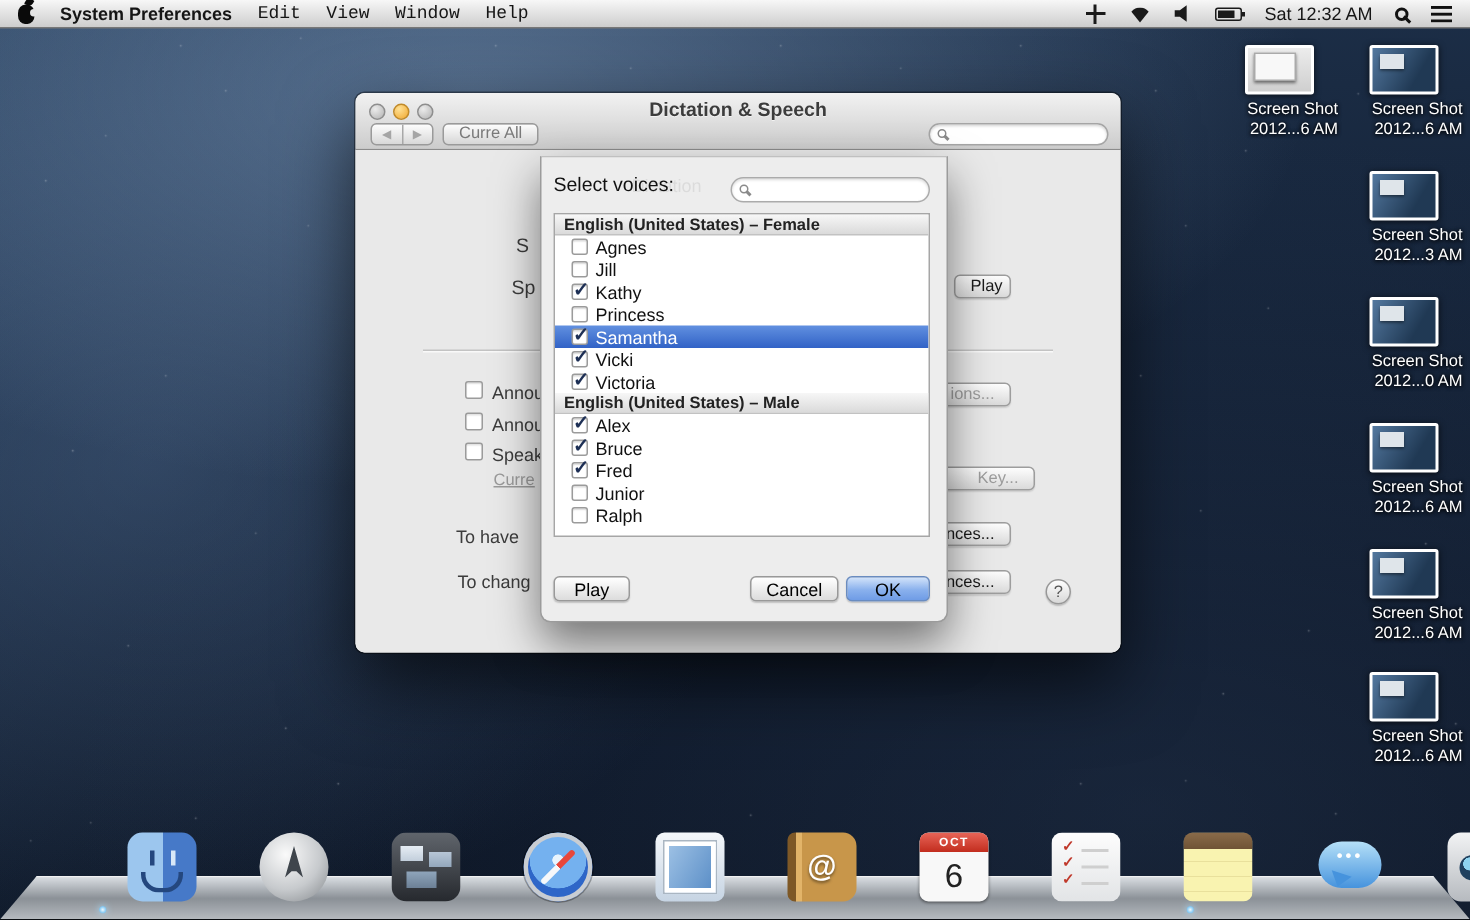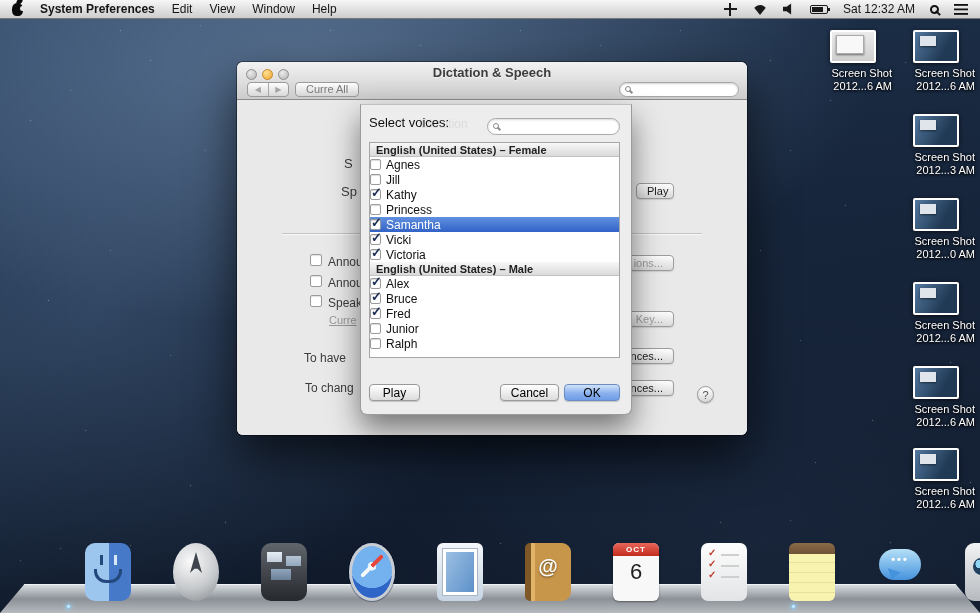--- a/index.html
+++ b/index.html
@@ -32,21 +32,21 @@
       955px 130px 1px 0 rgba(255,255,255,.5), 965px 245px 1px 0 rgba(255,255,255,.45),
       950px 362px 1px 0 rgba(255,255,255,.55),970px 482px 1px 0 rgba(255,255,255,.5),
       20px 560px 1px 0 rgba(255,255,255,.4), 300px 560px 1px 0 rgba(255,255,255,.45),
       500px 543px 1px 0 rgba(255,255,255,.5), 640px 556px 1px 0 rgba(255,255,255,.4),
       720px 522px 1px 0 rgba(255,255,255,.5), 905px 62px 1px 0 rgba(255,255,255,.45);}
   
   .menubar{position:absolute;top:0;left:0;right:0;height:19px;display:flex;align-items:center;
     gap:17px;padding:0 12px;font-size:12px;color:#151515;
     background:linear-gradient(#f7f7f7,#cdcdcd);border-bottom:1px solid #777;z-index:40;}
   .mtitle{font-weight:bold;}
-  .mitem{font-weight:normal;}
+  .mitem{font-weight:normal;font-family:Liberation Mono, monospace;}
   .apple{width:11px;height:13px;background:#0a0a0a;border-radius:45% 45% 42% 42%;position:relative;flex:none;}
   .apple::before{content:"";position:absolute;top:-4px;right:1px;width:5px;height:5px;background:#0a0a0a;border-radius:60% 0;transform:rotate(30deg);}
   .apple::after{content:"";position:absolute;top:3px;right:-2px;width:5px;height:5px;background:#e4e4e4;border-radius:50%;}
   .mstatus{margin-left:auto;display:flex;align-items:center;gap:15px;}
   .arrows{width:13px;height:13px;position:relative;flex:none;}
   .arrows::before{content:"";position:absolute;left:0;right:0;top:5.5px;height:2px;background:#1a1a1a;}
   .arrows::after{content:"";position:absolute;top:0;bottom:0;left:5.5px;width:2px;background:#1a1a1a;}
   .wifi{width:0;height:0;border:8px solid transparent;border-top:10px solid #1a1a1a;border-radius:50%;transform:translateY(5px);flex:none;}
   .vol{width:12px;height:12px;background:#1a1a1a;clip-path:polygon(0 32%,30% 32%,68% 4%,68% 96%,30% 68%,0 68%);flex:none;}
   .batt{width:18px;height:9px;border:1px solid #1a1a1a;border-radius:2px;position:relative;flex:none;}
@@ -100,38 +100,38 @@
     box-shadow:0 14px 30px rgba(0,0,0,.5);z-index:20;}
   .ghosttab{position:absolute;left:60px;top:12px;font-size:12px;color:#737373;opacity:.14;}
   .sh-label{position:absolute;left:8px;top:10px;font-size:13px;color:#111;}
   .sh-search{position:absolute;left:126px;top:13px;width:133px;height:17px;border-radius:9px;border:1px solid #ababab;
     background:#fff;box-shadow:inset 0 1px 2px rgba(0,0,0,.15);}
   .sh-search .mag{top:4px;}
   .vlist{position:absolute;left:8px;top:37px;width:251px;height:216px;background:#fff;border:1px solid #a6a6a6;overflow:hidden;}
   .vhead{height:14px;background:linear-gradient(#f7f7f7,#dadada);border-bottom:1px solid #c2c2c2;
     font-size:11px;font-weight:bold;color:#222;line-height:14px;padding-left:6px;}
   .vhead + .vrow{margin-top:0;}
-  .vrow{height:15px;display:flex;align-items:center;padding-left:0;gap:5px;font-size:12px;color:#111;}
+  .vrow{height:15px;display:flex;align-items:center;padding-left:11px;gap:5px;font-size:12px;color:#111;}
   .vrow.sel{background:linear-gradient(#6190e0,#3162c6);color:#fff;}
   .cb{width:11px;height:11px;background:#fff;border:1px solid #9b9b9b;border-radius:2px;position:relative;flex:none;
     box-shadow:inset 0 1px 1px rgba(0,0,0,.15);}
   .cb i{position:absolute;left:0;top:-5px;font-style:normal;font-weight:bold;font-size:13px;color:#1d2f55;}
   .sh-btn{position:absolute;top:279px;height:17px;border:1px solid #999;border-radius:4px;
     background:linear-gradient(#ffffff,#dcdcdc);font-size:12px;text-align:center;line-height:16px;color:#000;
     box-shadow:0 1px 1px rgba(0,0,0,.18);}
   .sh-play{left:8px;width:51px;}
   .sh-cancel{left:139px;width:59px;}
   .sh-ok{left:203px;width:56px;background:linear-gradient(#d2e3fa,#8ab1ed 55%,#6f9ce6);border-color:#6a8cc0;}
   
   .shelf{position:absolute;left:0;right:0;bottom:0;height:29px;z-index:30;
     background:linear-gradient(rgba(226,230,234,.95),rgba(152,157,162,.9) 50%,rgba(196,200,204,.92));
     border-top:1px solid rgba(255,255,255,.8);
     clip-path:polygon(0 100%,2.5% 0,97.5% 0,100% 100%);}
   .dock{position:absolute;left:45px;bottom:12px;display:flex;align-items:flex-end;gap:2px;z-index:35;}
-  .dk{width:46px;height:58px;border-radius:10px;position:relative;flex:none;margin-left:40px;}
+  .dk{width:46px;height:46px;border-radius:10px;position:relative;flex:none;margin-left:40px;}
   .ind{position:absolute;bottom:4px;width:5px;height:5px;border-radius:50%;z-index:36;
     background:radial-gradient(circle,#f0faff,#85c8f2 60%,rgba(133,200,242,0));box-shadow:0 0 5px #a5d8f6;}
   .dkdiv{width:2px;height:44px;margin:0 12px;background:linear-gradient(rgba(60,60,65,0),rgba(60,60,65,.55) 30%,rgba(60,60,65,.55));transform:skewX(-4deg);flex:none;}
   .dk-finder{background:linear-gradient(90deg,#9cc6ee 0 52%,#4679c8 52% 100%);}
   .dk-finder::before{content:"";position:absolute;left:9px;right:9px;top:26px;height:11px;border:3px solid #24477e;border-top:none;border-radius:0 0 12px 12px;}
   .dk-finder::after{content:"";position:absolute;left:15px;top:12px;width:3px;height:10px;background:#24477e;box-shadow:14px 0 0 #d8e8f8;}
   .dk-launchpad{border-radius:50%;background:radial-gradient(circle at 38% 32%,#fafafa,#c7cacd 55%,#8e9296 92%);}
   .dk-launchpad::before{content:"";position:absolute;left:13px;top:9px;width:20px;height:28px;background:#3f454c;
     clip-path:polygon(50% 0,80% 75%,58% 60%,42% 60%,20% 75%);}
   .dk-mission{border-radius:10px;background:
@@ -285,21 +285,21 @@
       <span class="frag" style="left:91px;top:155px;font-size:12px;">Annou</span>
       <span class="fcb" style="left:73px;top:175px;"></span>
       <span class="frag" style="left:91px;top:176px;font-size:12px;">Annou</span>
       <span class="fcb" style="left:73px;top:195px;"></span>
       <span class="frag" style="left:91px;top:196px;font-size:12px;">Speak</span>
       <span class="frag" style="left:92px;top:214px;font-size:11px;color:#9a9a9a;text-decoration:underline;">Curre</span>
       <span class="frag" style="left:67px;top:251px;font-size:12px;">To have</span>
       <span class="frag" style="left:68px;top:281px;font-size:12px;">To chang</span>
       <div class="fbtn center" style="left:399px;top:83px;width:38px;">Play</div>
       <div class="fbtn dim" style="left:358px;top:155px;width:79px;">ions...</div>
-      <div class="fbtn dim" style="left:358px;top:211px;width:79px;">Key...</div>
+      <div class="fbtn dim" style="left:374px;top:211px;width:79px;">Key...</div>
       <div class="fbtn" style="left:358px;top:248px;width:79px;">nces...</div>
       <div class="fbtn" style="left:358px;top:280px;width:79px;">nces...</div>
       <div class="helpbtn">?</div>
     </div>
 
     <div class="sheet">
       <span class="ghosttab">Dictation</span>
       <span class="sh-label">Select voices:</span>
       <div class="sh-search">
           <span class="mag"></span>

